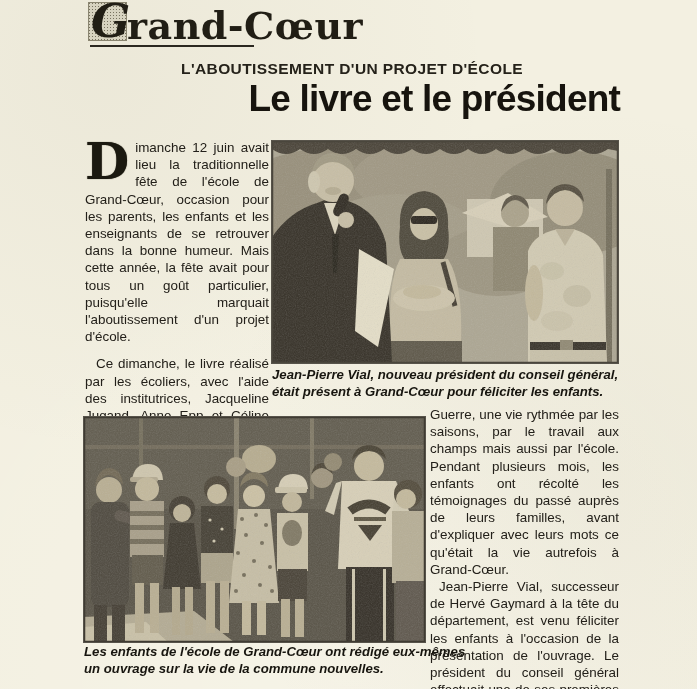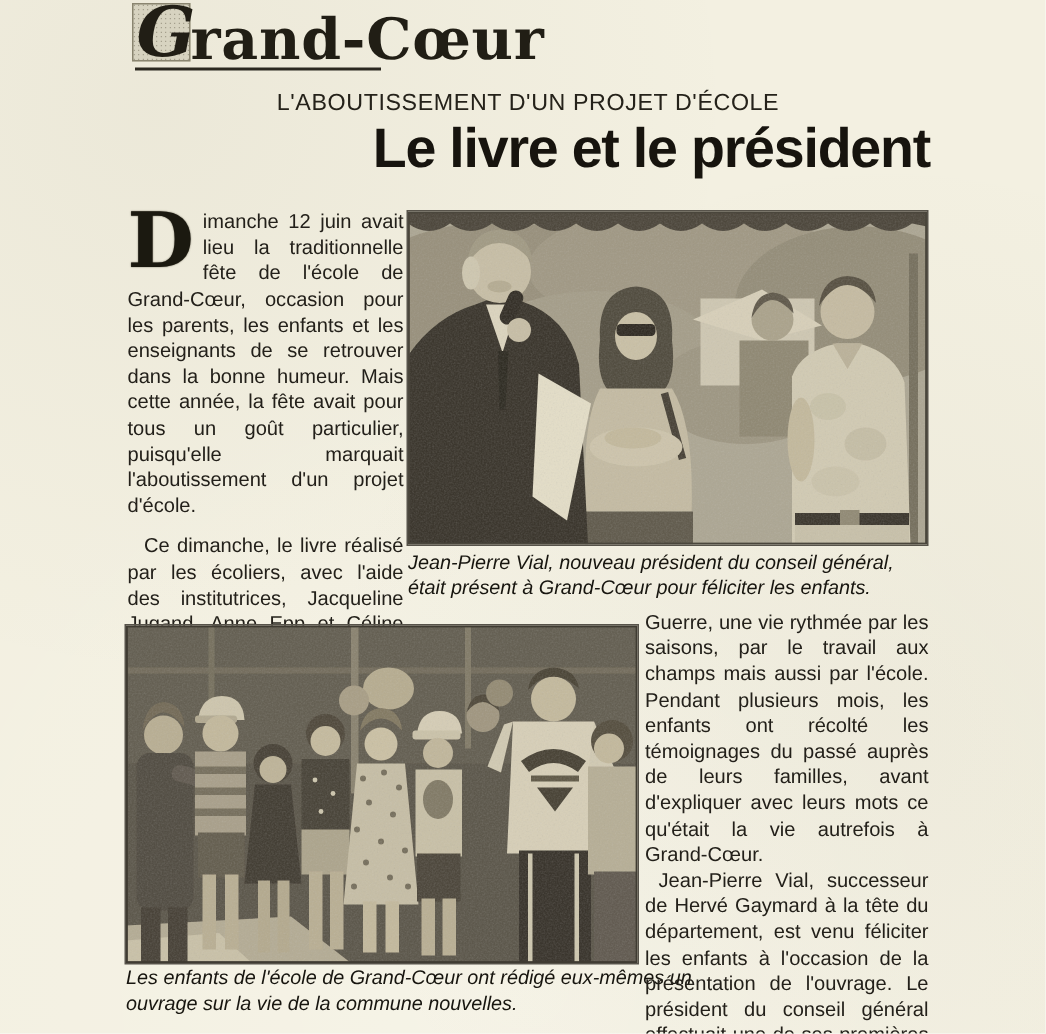--- a/index.html
+++ b/index.html
@@ -29,21 +29,21 @@
   }
   .masthead-rest{
     display:inline-block;margin-left:0;margin-top:1px;
     font-family:"DejaVu Serif",serif;font-weight:bold;
     font-size:38px;letter-spacing:0.5px;color:#211e15;
   }
   .masthead-rule{position:absolute;left:90px;top:45px;width:164px;height:2px;background:#2b2820;}
   
   .kicker{
     position:absolute;left:84px;top:60px;width:536px;text-align:center;
-    font-size:15.5px;letter-spacing:0.4px;color:#25221a;font-weight:400;
+    font-size:15.5px;letter-spacing:0.4px;color:#25221a;font-weight:700;
   }
   .headline{
     position:absolute;left:84px;top:78px;width:536px;margin:0;text-align:right;
     font-size:37px;font-weight:bold;letter-spacing:-0.8px;color:#17140e;
   }
   
   .col{
     position:absolute;font-size:13.4px;line-height:17.2px;text-align:justify;
     color:#23201a;
   }
@@ -58,21 +58,21 @@
     font-size:51px;line-height:41px;
     padding:2px 6px 0 0;color:#1b1910;
     text-shadow:0 0 1px #4a4638;
   }
   
   .photo{position:absolute;overflow:hidden;outline:1px solid #57534a;background:#a8a391;}
   .photo svg{display:block;}
   .photo-1{left:272px;top:141px;width:346px;height:222px;}
   .photo-2{left:84px;top:417px;width:341px;height:225px;}
   .caption{
-    position:absolute;font-style:italic;font-weight:normal;
+    position:absolute;font-style:italic;font-weight:bold;
     font-size:13.2px;line-height:16.6px;color:#17150f;text-align:left;
   }
   .caption-1{left:272px;top:367px;width:352px;}
   .caption-2{left:84px;top:644px;width:396px;}
 </style>
 </head>
 <body>
 
 <div class="page">
 

